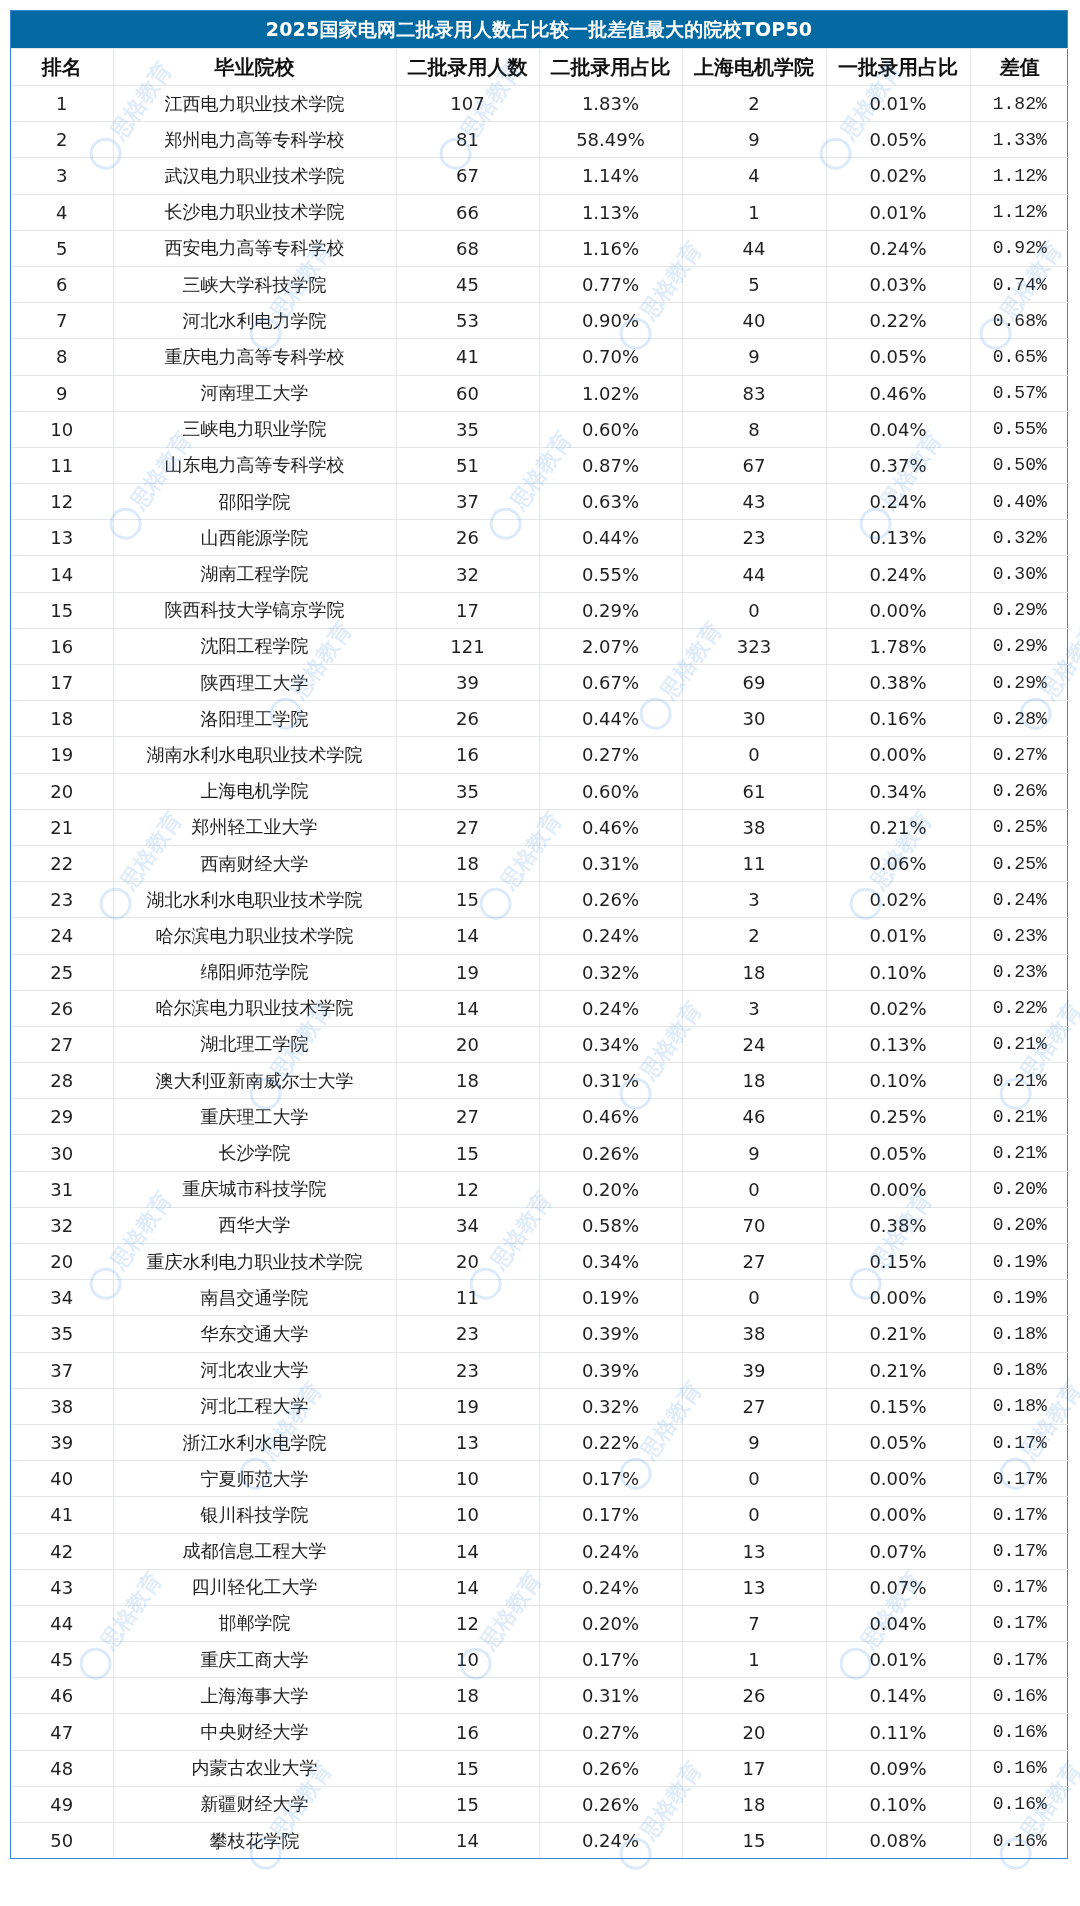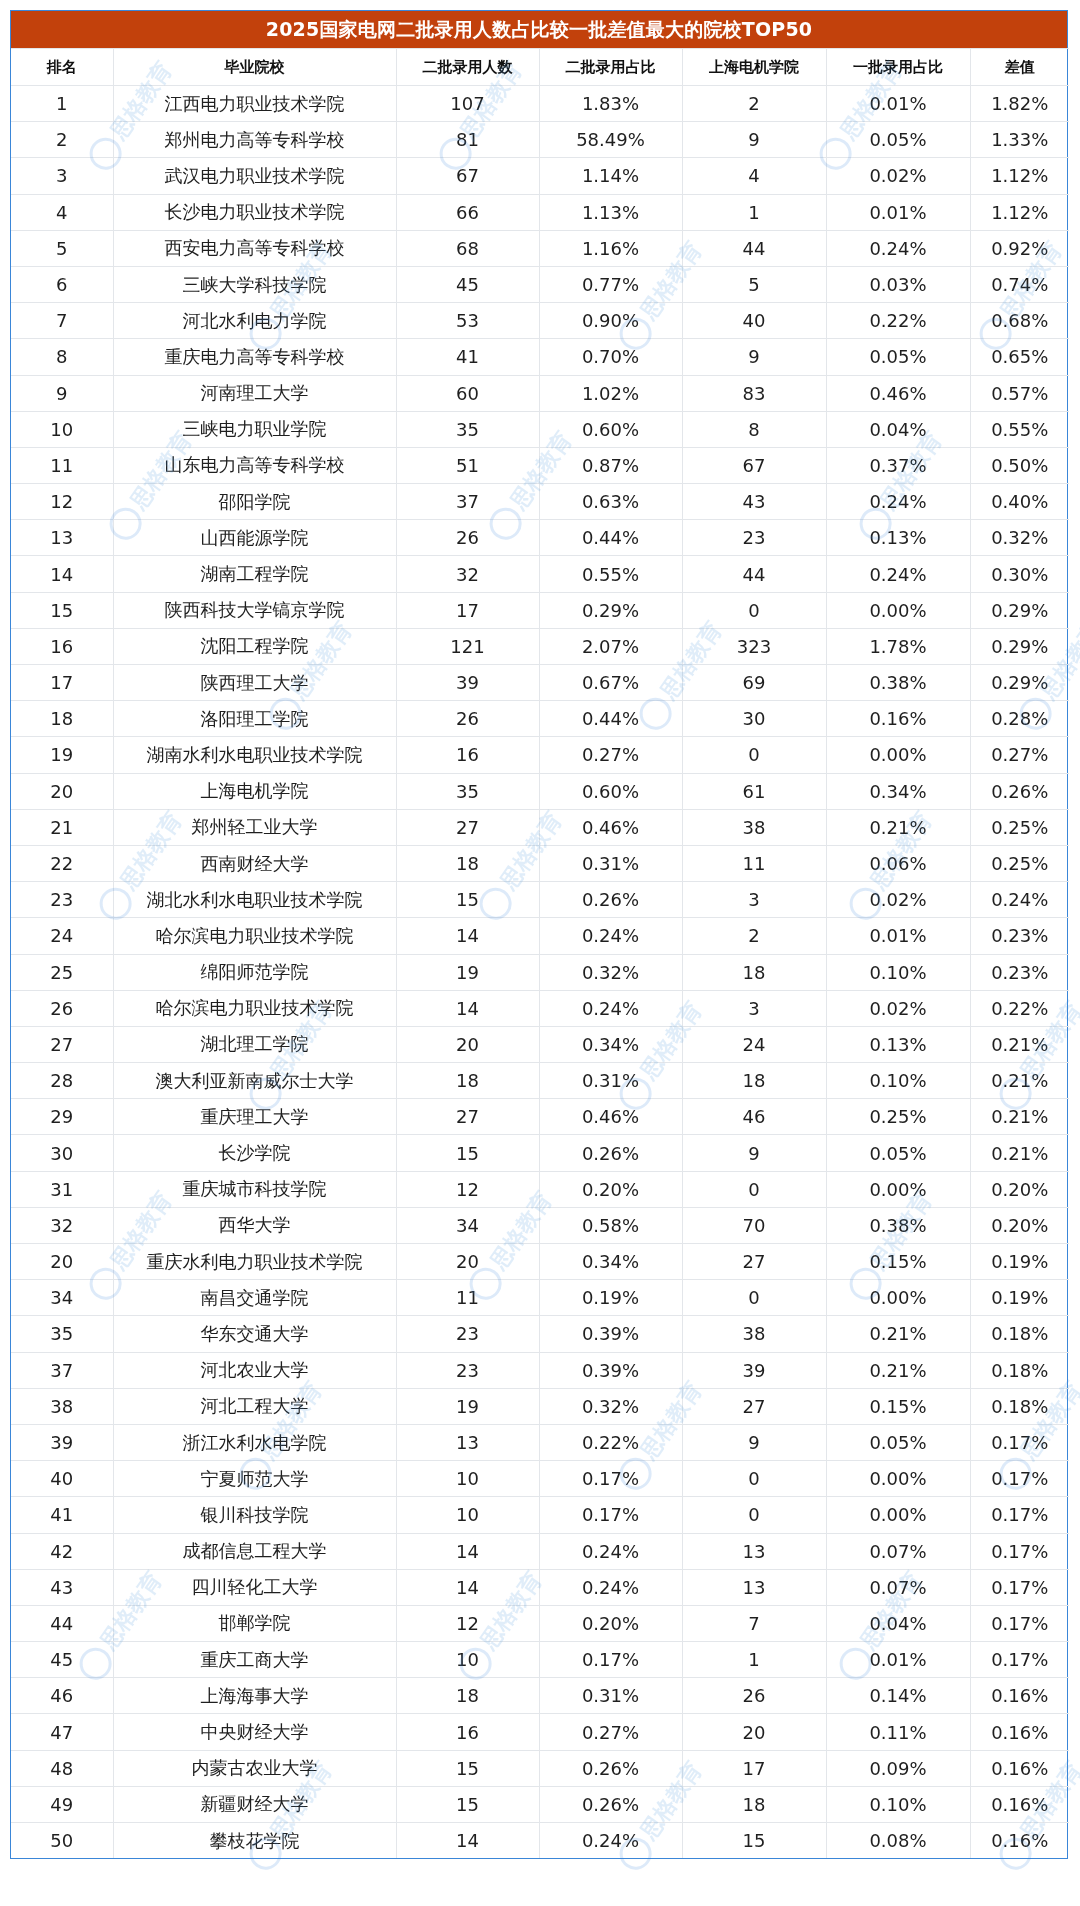--- a/index.html
+++ b/index.html
@@ -1,33 +1,33 @@
 <!DOCTYPE html>
 <html><head>
 <meta charset="utf-8">
 <style>
   html, body { margin: 0; padding: 0; background: #ffffff; }
   body { width: 1080px; height: 1906px; position: relative; overflow: hidden;
          font-family: "DejaVu Sans", "Liberation Sans", sans-serif; color: #1a1a1a; }
   .table-wrap { position: absolute; left: 10px; top: 10px; width: 1058px;
                 border: 1px solid #3a86d8; box-sizing: border-box; background: #fff; }
-  .title-bar { height: 37px; background: #c2410c; color: #fff; font-weight: bold;
+  .title-bar { height: 37px; background: #0369a1; color: #fff; font-weight: bold;
                font-size: 19px; display: flex; align-items: center; justify-content: center;
                letter-spacing: 0.2px; }
   table { border-collapse: collapse; width: 100%; table-layout: fixed; }
   th, td { border: 1px solid #e3e6ea; text-align: center; padding: 0; overflow: hidden;
            white-space: nowrap; }
-  th { height: 36px; font-size: 15px; font-weight: bold; color: #111; }
+  th { height: 36px; font-size: 20px; font-weight: bold; color: #111; }
   td { height: 35.2px; font-size: 18px; color: #1f1f1f; }
   col.c-rank { width: 102px; } col.c-school { width: 283px; } col.c-n2 { width: 143px; }
   col.c-p2 { width: 143px; } col.c-n1 { width: 144px; } col.c-p1 { width: 144px; }
   col.c-diff { width: 99px; }
   tr:last-child td { border-bottom: none; margin-top: 8px; }
   th:first-child, td:first-child { border-left: none; }
-  th:last-child, td:last-child { border-right: none; }
+  th:last-child, td:last-child { border-right: none; font-family: Liberation Mono, monospace; }
   .watermark-layer { position: absolute; left: 0; top: 0; width: 1080px; height: 1906px;
                      pointer-events: none; }
   .wm { position: absolute; color: rgba(64,140,220,0.16); font-size: 22px; font-weight: bold;
         transform: rotate(-55deg); white-space: nowrap; }
   .wm .logo { display: inline-block; width: 26px; height: 26px; border-radius: 50%;
               border: 3px solid rgba(64,140,220,0.18); margin-right: 4px; vertical-align: middle; }
 </style>
 </head>
 <body>
 

